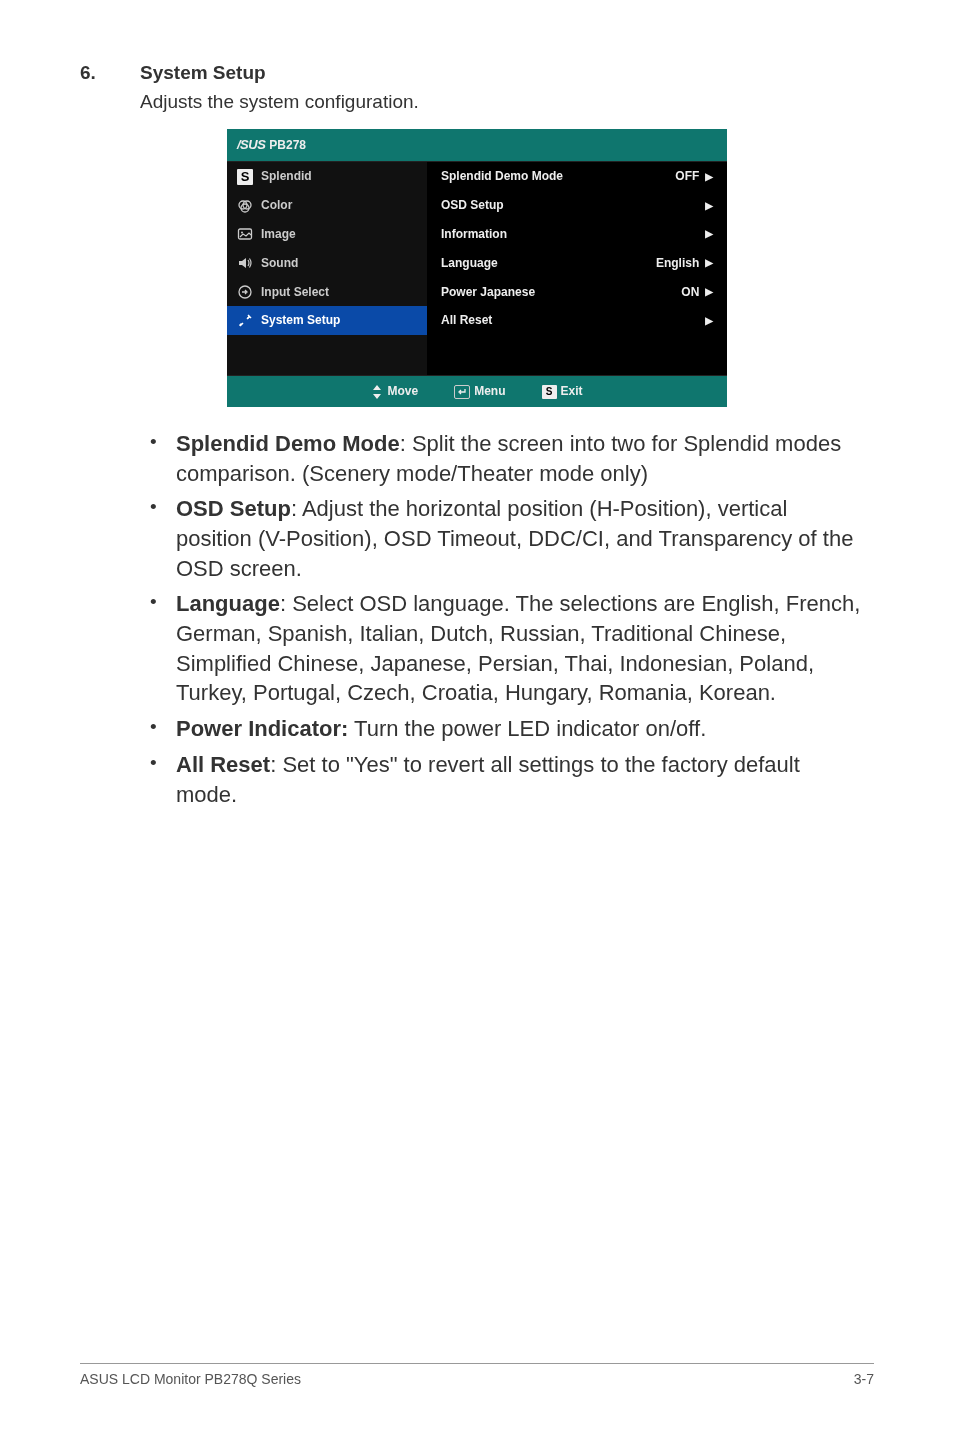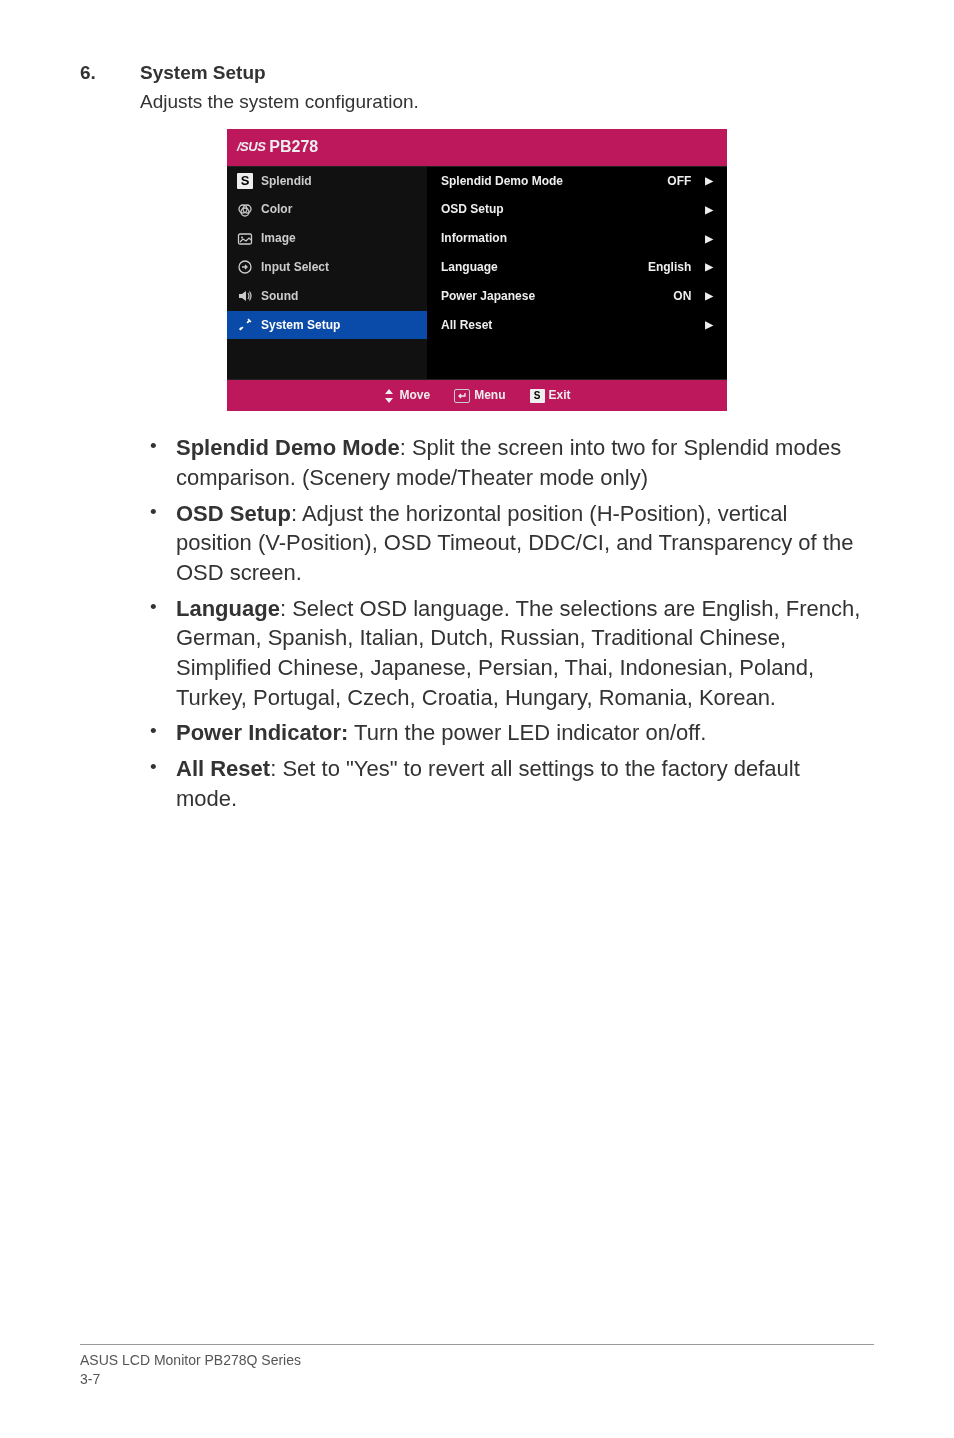--- a/index.html
+++ b/index.html
@@ -32,40 +32,40 @@
   .subtitle {
     margin-left: 60px;
     font-size: 19px;
     margin-bottom: 14px;
   }
 
   
   .osd {
     width: 500px;
     margin: 0 auto 22px auto;
-    background: #be185d;
+    background: #0f766e;
     font-size: 12px;
     color: #eee;
   }
   .osd-header {
     display: flex;
     align-items: center;
     padding: 7px 10px;
     border-bottom: 1px solid #222;
   }
   .osd-logo {
     font-weight: bold;
     font-style: italic;
     letter-spacing: -0.5px;
     font-size: 13px;
     margin-right: 4px;
   }
   .osd-model {
     font-weight: bold;
-    font-size: 16px;
+    font-size: 12px;
   }
   .osd-body {
     display: flex;
   }
   .osd-left {
     width: 200px;
     background: #111;
   }
   .osd-left .item {
     display: flex;
@@ -96,31 +96,31 @@
     display: flex;
     justify-content: space-between;
     align-items: center;
     padding: 6px 14px;
     font-weight: bold;
     font-size: 12px;
   }
   .osd-right .val {
     display: flex;
     align-items: center;
-    gap: 14px;
+    gap: 6px;
     color: #eee;
   }
   .arrow-right {
     font-size: 10px;
   }
   .osd-footer {
     display: flex;
     justify-content: center;
     align-items: center;
-    gap: 24px;
+    gap: 36px;
     padding: 7px 0;
     border-top: 1px solid #222;
     font-weight: bold;
     font-size: 12px;
   }
   .fbtn {
     display: flex;
     align-items: center;
     gap: 4px;
   }
@@ -180,21 +180,20 @@
     position: absolute;
     bottom: 48px;
     left: 80px;
     right: 80px;
     border-top: 1px solid #999;
     padding-top: 6px;
     display: flex;
     justify-content: space-between;
     font-size: 14px;
     color: #555;
-    flex-direction: column;
   }
 </style>
 </head>
 <body>
 
 <div class="page">
 
   <div class="heading-row">
     <div class="num">6.</div>
     <div class="title">System Setup</div>
@@ -230,34 +229,34 @@
                 <rect x="1.5" y="3" width="13" height="10" rx="1.5" fill="none" stroke="#ccc" stroke-width="1.3"></rect>
                 <circle cx="5" cy="6.5" r="1" fill="#ccc"></circle>
                 <path d="M3 11 L6 8 L9 10 L12 7 L14 9" fill="none" stroke="#ccc" stroke-width="1.2"></path>
               </svg>
           </span>
           <span>Image</span>
         </div>
         <div class="item">
           <span class="icon">
             <svg width="16" height="16" viewBox="0 0 16 16">
+                <path d="M2 6 L5 6 L9 3 L9 13 L5 10 L2 10 Z" fill="#ccc"></path>
+                <path d="M11 5 Q13 8 11 11 M12.5 3.5 Q15.5 8 12.5 12.5" fill="none" stroke="#ccc" stroke-width="1.2"></path>
+              </svg>
+          </span>
+          <span>Sound</span>
+        </div>
+        <div class="item">
+          <span class="icon">
+            <svg width="16" height="16" viewBox="0 0 16 16">
                 <circle cx="8" cy="8" r="6" fill="none" stroke="#ccc" stroke-width="1.3"></circle>
                 <path d="M5 8 L9 8 M8 6 L10 8 L8 10" fill="none" stroke="#ccc" stroke-width="1.3"></path>
               </svg>
           </span>
           <span>Input Select</span>
-        </div>
-        <div class="item">
-          <span class="icon">
-            <svg width="16" height="16" viewBox="0 0 16 16">
-                <path d="M2 6 L5 6 L9 3 L9 13 L5 10 L2 10 Z" fill="#ccc"></path>
-                <path d="M11 5 Q13 8 11 11 M12.5 3.5 Q15.5 8 12.5 12.5" fill="none" stroke="#ccc" stroke-width="1.2"></path>
-              </svg>
-          </span>
-          <span>Sound</span>
         </div>
         <div class="item selected">
           <span class="icon">
             <svg width="16" height="16" viewBox="0 0 16 16">
                 <path d="M3 13 L6 10 M10 6 L13 3 M11 2 L14 5" stroke="#fff" stroke-width="1.5" fill="none"></path>
                 <path d="M5 11 L3 13 L2 12 L4 10 Z" fill="#fff"></path>
                 <path d="M12 3 L13 4 L11 6 L10 5 Z" fill="#fff"></path>
               </svg>
           </span>
           <span>System Setup</span>

